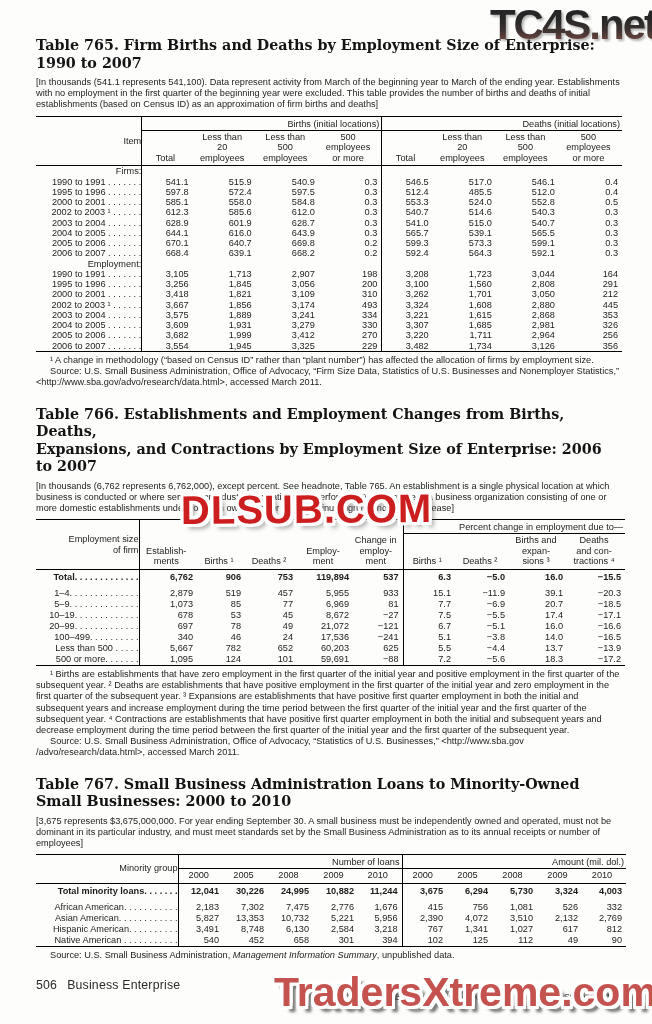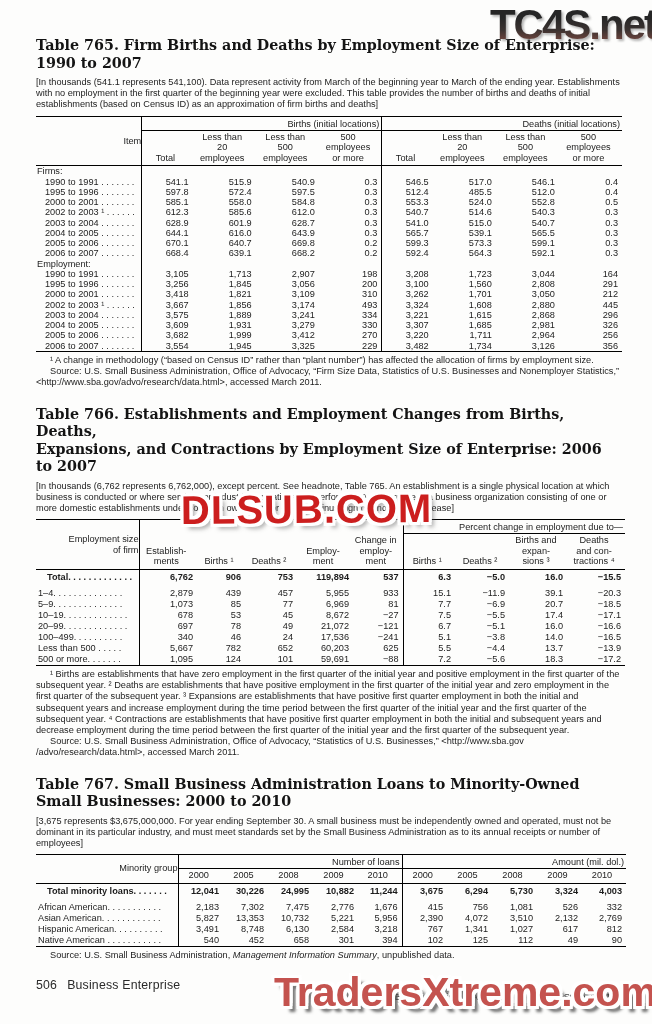--- a/index.html
+++ b/index.html
@@ -26,21 +26,21 @@
               border-bottom:0.8px solid #000; }
   .group-th.noline { border-bottom:none; }
   .sub-th { text-align:center; vertical-align:bottom; white-space:pre-line;
             line-height:10.6px; padding:1px 4px 2px 0; }
   .item-th { text-align:right; vertical-align:middle; white-space:pre-line; line-height:11px;
              border-right:0.8px solid #000; }
   .bl { border-left:0.8px solid #000; }
 
   td { line-height:10.25px; padding:0; }
   td.num { text-align:right; padding-right:4px; white-space:nowrap; }
-  td.lab { text-align:left; white-space:nowrap; overflow:hidden; }
+  td.lab { text-align:right; white-space:nowrap; overflow:hidden; }
   .t765 tbody td:nth-child(2), .t766 tbody td:nth-child(2), .t767 tbody td:nth-child(2) { border-left:0.8px solid #000; }
   .t765 tbody td:nth-child(6), .t766 tbody td:nth-child(7), .t767 tbody td:nth-child(7) { border-left:0.8px solid #000; }
 
   .t765 tbody td { line-height:10.25px; }
   .t765 td.lab { padding-left:9px; }
   .t765 tr.sec-row td.lab { padding-left:1px; }
 
   .t766 tbody td, .t767 tbody td { line-height:11px; }
   .t766 td.lab, .t767 td.lab { padding-left:2px; }
   tr.total-row td { font-weight:bold; padding-bottom:5px; padding-top:2px; }
@@ -295,21 +295,21 @@
           </tr>
           <tr>
             <td class="lab">2003 to 2004 . . . . . . .</td>
             <td class="num">3,575</td>
             <td class="num">1,889</td>
             <td class="num">3,241</td>
             <td class="num">334</td>
             <td class="num">3,221</td>
             <td class="num">1,615</td>
             <td class="num">2,868</td>
-            <td class="num">296</td>
+            <td class="num">353</td>
           </tr>
           <tr>
             <td class="lab">2004 to 2005 . . . . . . .</td>
             <td class="num">3,609</td>
             <td class="num">1,931</td>
             <td class="num">3,279</td>
             <td class="num">330</td>
             <td class="num">3,307</td>
             <td class="num">1,685</td>
             <td class="num">2,981</td>
@@ -401,21 +401,21 @@
             <td class="num">119,894</td>
             <td class="num">537</td>
             <td class="num">6.3</td>
             <td class="num">−5.0</td>
             <td class="num">16.0</td>
             <td class="num">−15.5</td>
           </tr>
           <tr>
             <td class="lab">1–4. . . . . . . . . . . . . .</td>
             <td class="num">2,879</td>
-            <td class="num">439</td>
+            <td class="num">519</td>
             <td class="num">457</td>
             <td class="num">5,955</td>
             <td class="num">933</td>
             <td class="num">15.1</td>
             <td class="num">−11.9</td>
             <td class="num">39.1</td>
             <td class="num">−20.3</td>
           </tr>
           <tr>
             <td class="lab">5–9. . . . . . . . . . . . . .</td>

